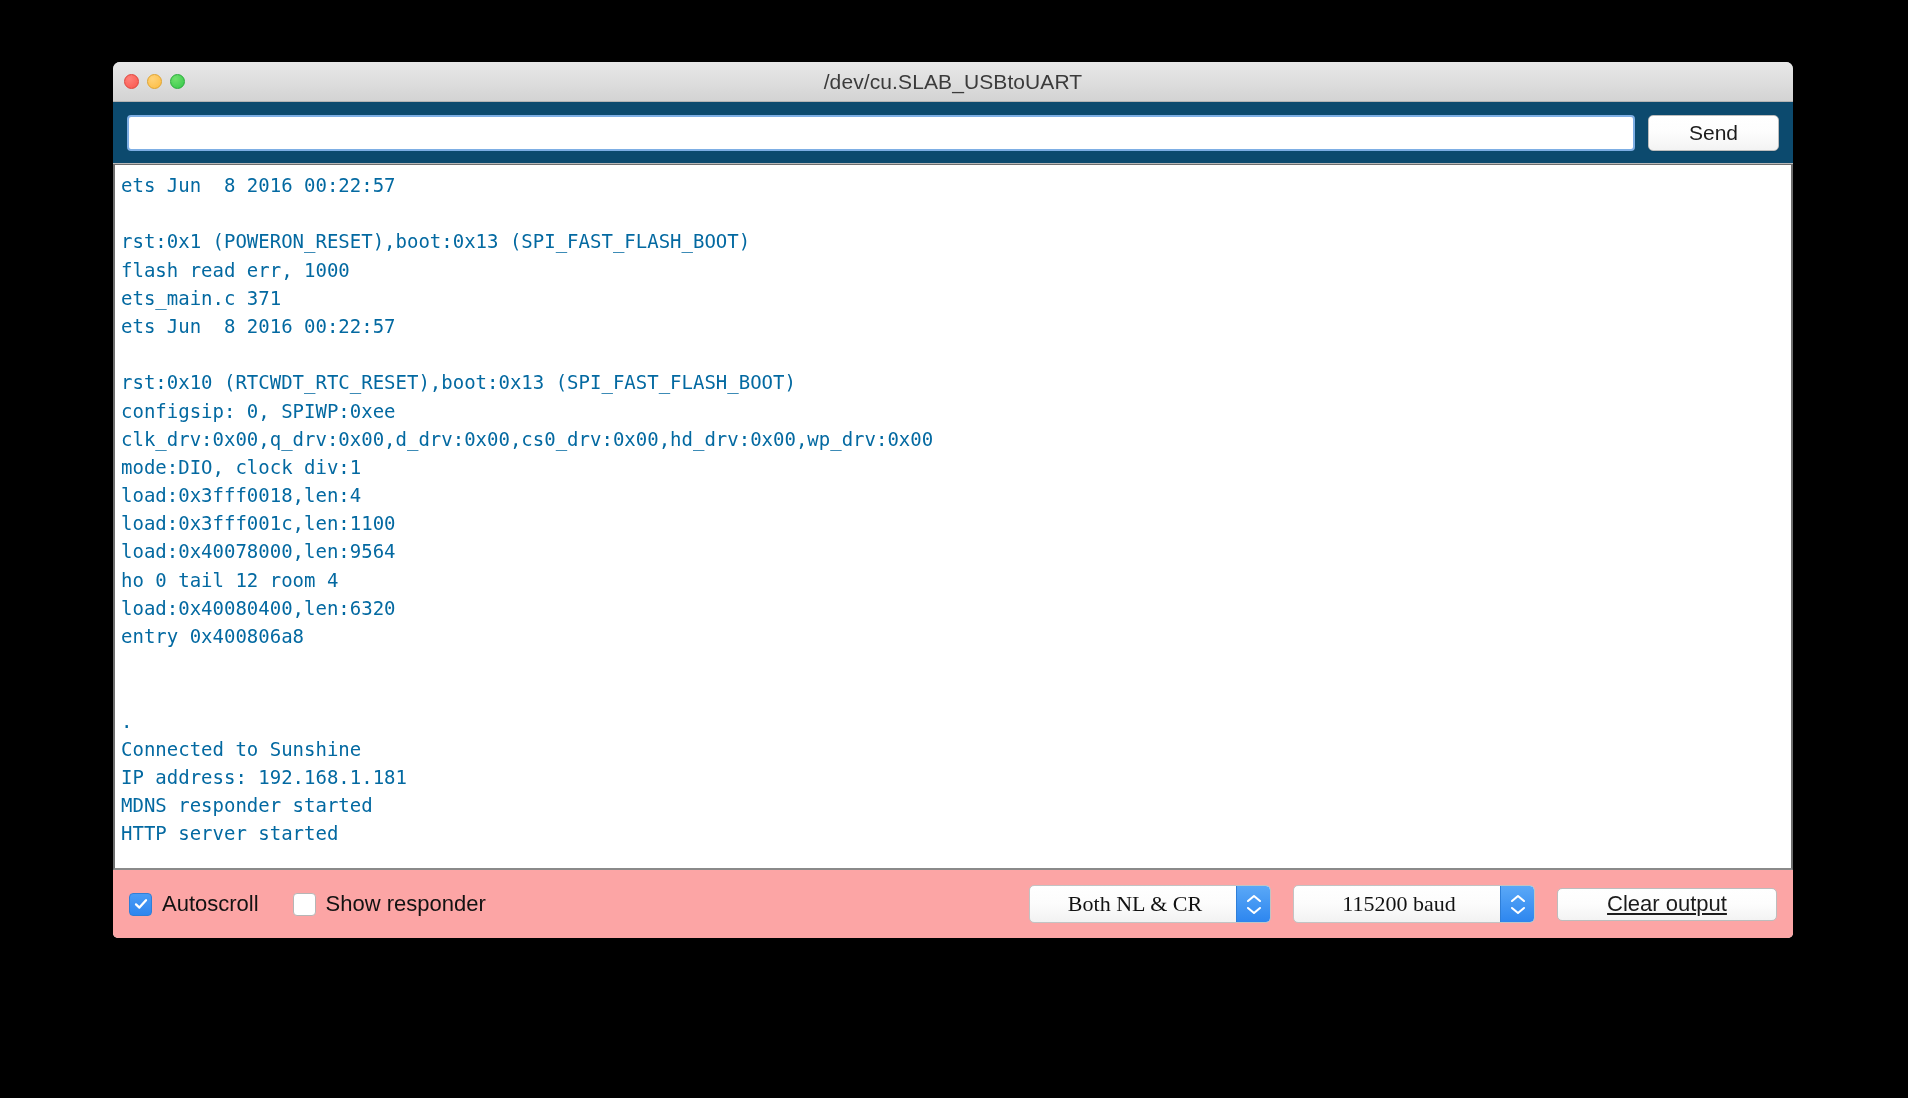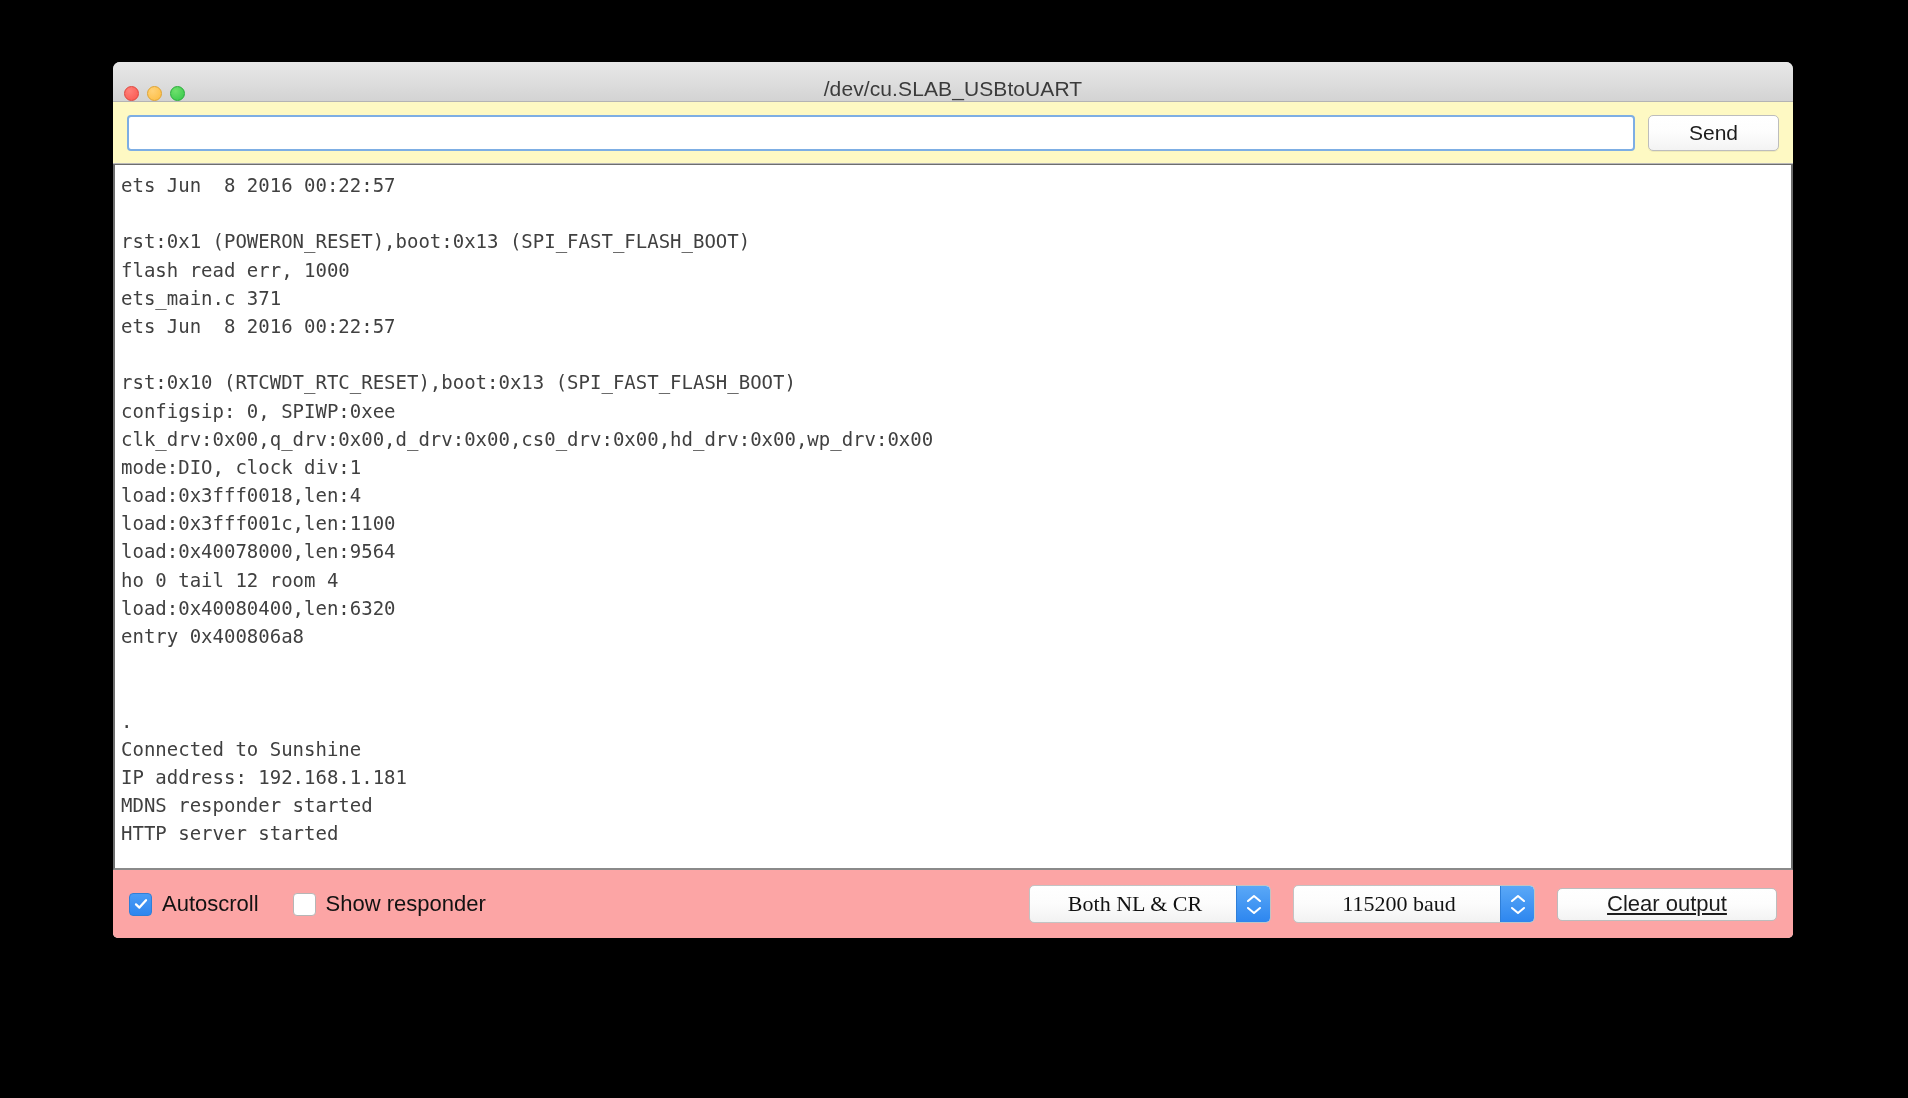--- a/index.html
+++ b/index.html
@@ -29,21 +29,21 @@
   }
 
   
   #titlebar {
     position: relative;
     height: 39px;
     flex: none;
     background: linear-gradient(to bottom, #e8e8e8 0%, #dedede 50%, #d3d3d3 100%);
     border-bottom: 1px solid #b4b4b4;
     display: flex;
-    align-items: flex-end;
+    align-items: center;
   }
   .traffic {
     display: flex;
     gap: 8px;
     margin-left: 11px;
     align-items: center;
   }
   .tl {
     width: 15px;
     height: 15px;
@@ -61,21 +61,21 @@
     font-size: 21px;
     color: #3b3b3b;
     letter-spacing: 0.1px;
     pointer-events: none;
   }
 
   
   #sendbar {
     flex: none;
     height: 62px;
-    background: #fef9c3;
+    background: #0c4a6e;
     display: flex;
     align-items: center;
     padding: 0 14px;
     box-sizing: border-box;
     gap: 13px;
     border-bottom: 1px solid #b9b9b9;
   }
   #send-input {
     flex: 1 1 auto;
     height: 36px;
@@ -112,21 +112,21 @@
     border-left: 2px solid #6e6e6e;
     border-right: 2px solid #6e6e6e;
     margin: 0;
     overflow: hidden;
     position: relative;
   }
   #console {
     font-family: "DejaVu Sans Mono", monospace;
     font-size: 19px;
     line-height: 28.2px;
-    color: #404040;
+    color: #0369a1;
     padding: 6px 0 0 6px;
     white-space: pre;
     box-sizing: border-box;
   }
   .logline { height: 28.2px; }
 
   
   #bottombar {
     flex: none;
     height: 68px;

